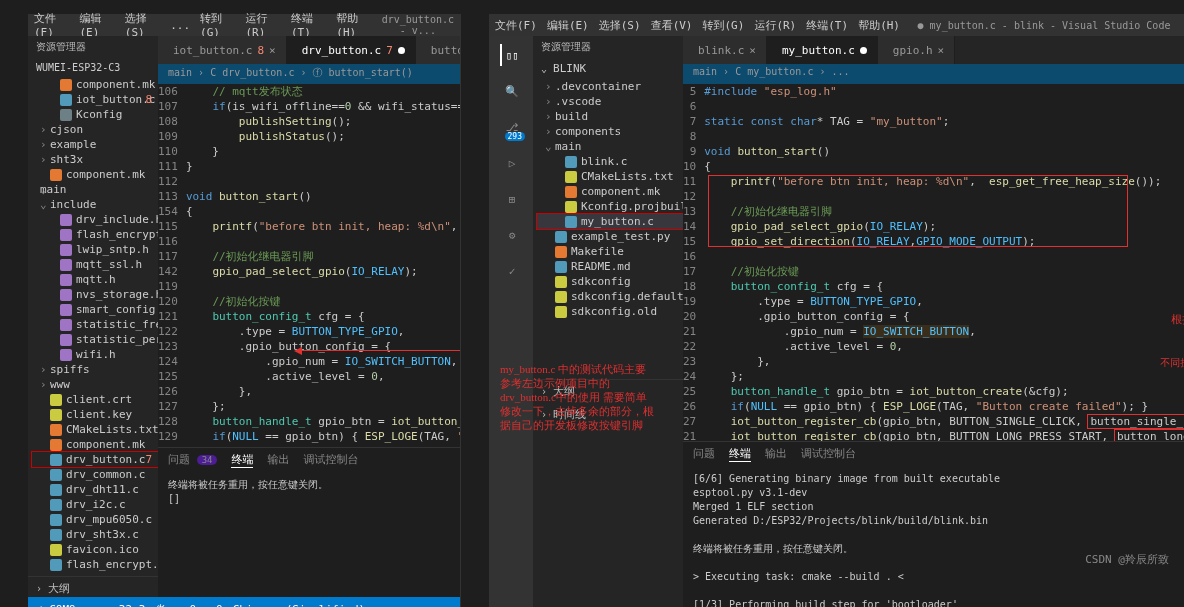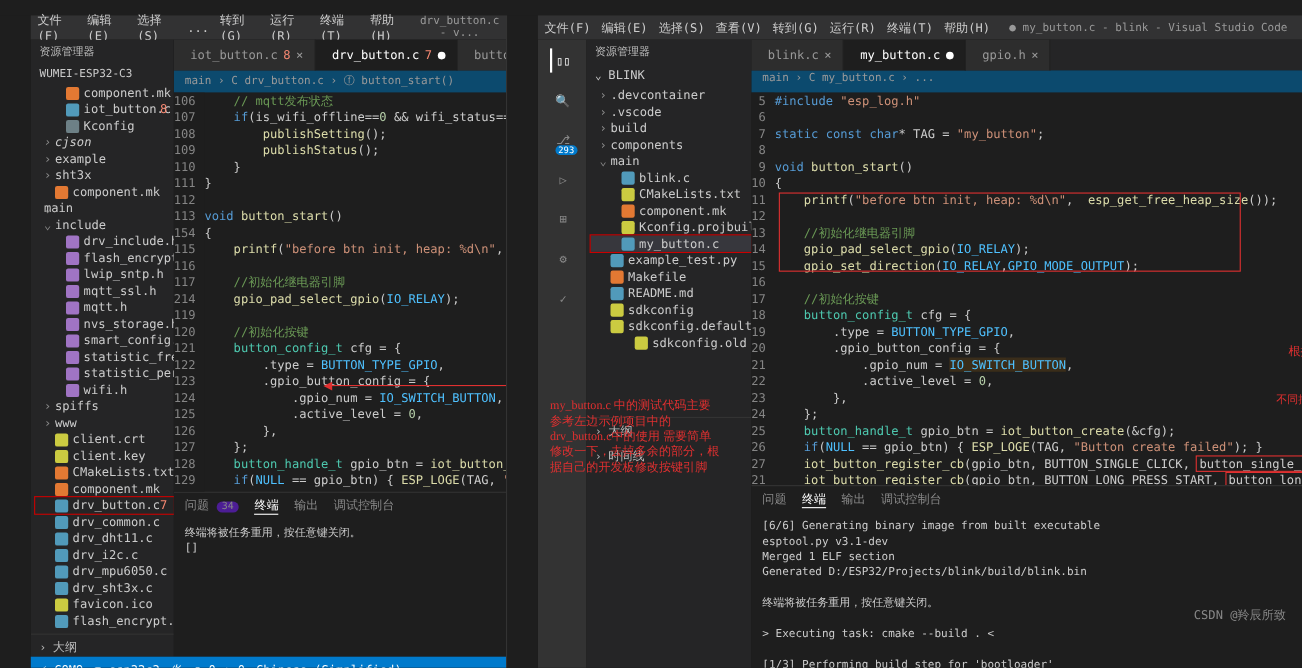--- a/index.html
+++ b/index.html
@@ -70,21 +70,21 @@
     <span class="title">drv_button.c - v...</span>
   </div>
   <div class="body">
     <div class="sidebar">
       <div class="sb-title">资源管理器</div>
       <div class="sb-title" style="color:#ccc">WUMEI-ESP32-C3</div>
       <div class="tree" id="tree-left">
           <div class="n" style="padding-left: 28px;"><span class="i i-m"></span><span>component.mk</span></div>
           <div class="n" style="padding-left: 28px;"><span class="i i-c"></span><span>iot_button.c</span><span class="err">8</span></div>
           <div class="n" style="padding-left: 28px;"><span class="i i-k"></span><span>Kconfig</span></div>
-          <div class="n" style="padding-left: 18px; font-style: italic;"><span class="chev"></span><span>cjson</span></div>
+          <div class="n" style="padding-left: 18px;"><span class="chev"></span><span>cjson</span></div>
           <div class="n" style="padding-left: 18px;"><span class="chev"></span><span>example</span></div>
           <div class="n" style="padding-left: 18px;"><span class="chev"></span><span>sht3x</span></div>
           <div class="n" style="padding-left: 18px;"><span class="i i-m"></span><span>component.mk</span></div>
           <div class="n open" style="padding-left: 8px;"><span class="chev"></span><span>main</span></div>
           <div class="n open" style="padding-left: 18px;"><span class="chev"></span><span>include</span></div>
           <div class="n" style="padding-left: 28px;"><span class="i i-h"></span><span>drv_include.h</span></div>
           <div class="n" style="padding-left: 28px;"><span class="i i-h"></span><span>flash_encrypt.h</span></div>
           <div class="n" style="padding-left: 28px;"><span class="i i-h"></span><span>lwip_sntp.h</span></div>
           <div class="n" style="padding-left: 28px;"><span class="i i-h"></span><span>mqtt_ssl.h</span></div>
           <div class="n" style="padding-left: 28px;"><span class="i i-h"></span><span>mqtt.h</span></div>
@@ -137,21 +137,21 @@
             <div>108</div>
             <div>109</div>
             <div>110</div>
             <div>111</div>
             <div>112</div>
             <div>113</div>
             <div>154</div>
             <div>115</div>
             <div>116</div>
             <div>117</div>
-            <div>214</div>
+            <div>142</div>
             <div>119</div>
             <div>120</div>
             <div>121</div>
             <div>122</div>
             <div>123</div>
             <div>124</div>
             <div>125</div>
             <div>126</div>
             <div>127</div>
             <div>128</div>
@@ -240,21 +240,21 @@
           <div class="n" style="padding-left: 28px;"><span class="i i-c"></span><span>blink.c</span></div>
           <div class="n" style="padding-left: 28px;"><span class="i i-t"></span><span>CMakeLists.txt</span></div>
           <div class="n" style="padding-left: 28px;"><span class="i i-m"></span><span>component.mk</span></div>
           <div class="n" style="padding-left: 28px;"><span class="i i-t"></span><span>Kconfig.projbuild</span></div>
           <div class="n sel hlr" style="padding-left: 28px;"><span class="i i-c"></span><span>my_button.c</span></div>
           <div class="n" style="padding-left: 18px;"><span class="i i-p"></span><span>example_test.py</span></div>
           <div class="n" style="padding-left: 18px;"><span class="i i-m"></span><span>Makefile</span></div>
           <div class="n" style="padding-left: 18px;"><span class="i i-md"></span><span>README.md</span></div>
           <div class="n" style="padding-left: 18px;"><span class="i i-t"></span><span>sdkconfig</span></div>
           <div class="n" style="padding-left: 18px;"><span class="i i-t"></span><span>sdkconfig.defaults</span></div>
-          <div class="n" style="padding-left: 18px; text-align: right;"><span class="i i-t"></span><span>sdkconfig.old</span></div>
+          <div class="n" style="padding-left: 18px;"><span class="i i-t"></span><span>sdkconfig.old</span></div>
         </div>
       <div class="sb-title" style="margin-top:60px;border-top:1px solid #333">› <span>大纲</span></div>
       <div class="sb-title">› <span>时间线</span></div>
     </div>
     <div class="editor">
       <div class="tabs" id="tabs-right">
           <div class="tab">
             <span class="i i-c"></span>
             <span>blink.c</span>
             <span>×</span>

